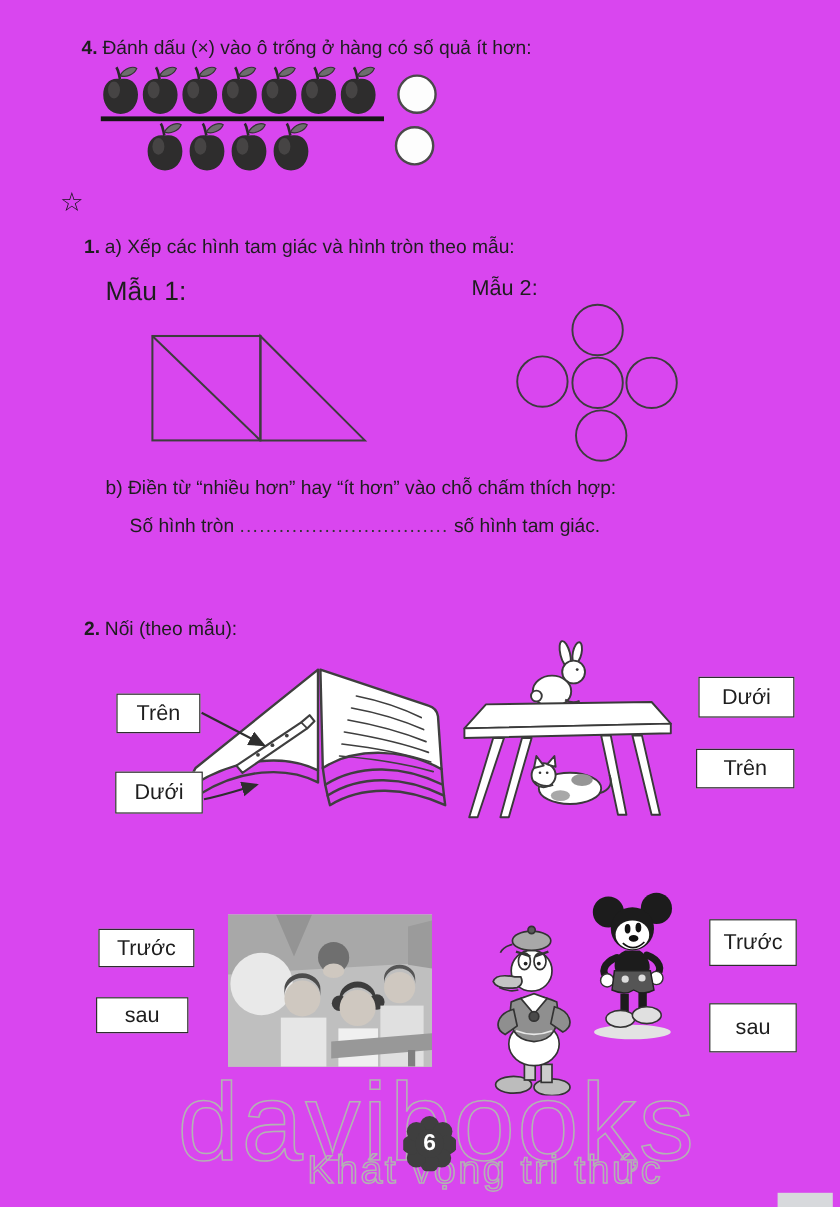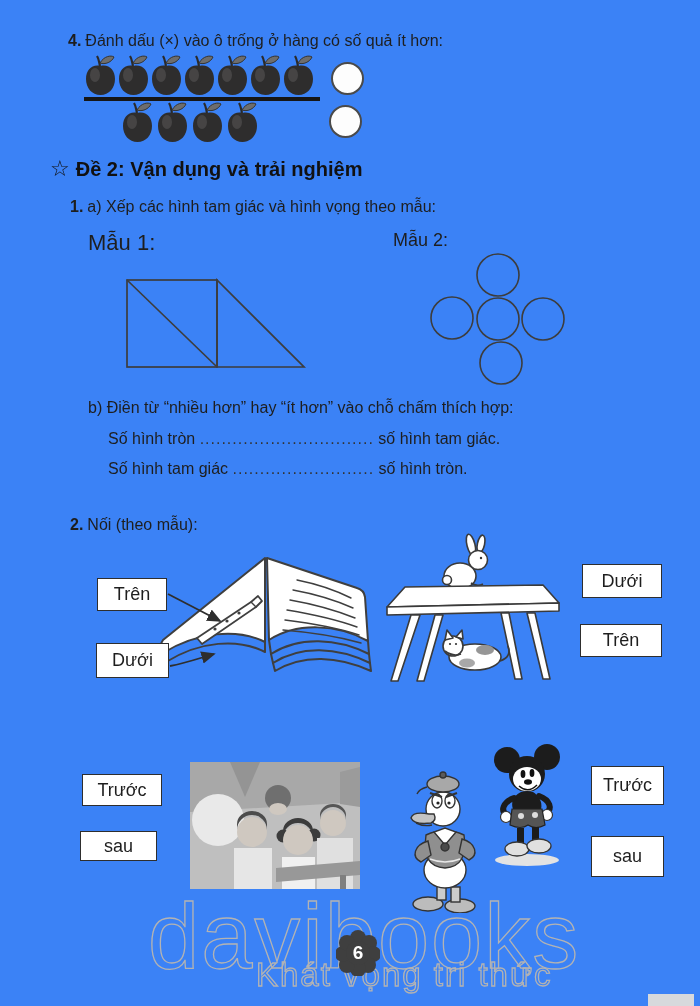--- a/index.html
+++ b/index.html
@@ -1,19 +1,19 @@
 <!DOCTYPE html>
 <html><head>
 <meta charset="utf-8">
 <style>
   * { margin:0; padding:0; box-sizing:border-box; }
   html,body { background:#ffffff; }
   #page {
     position:relative; width:700px; height:1006px; margin:0 auto;
-    background:#3b82f6; overflow:hidden;
+    background:#d946ef; overflow:hidden;
     font-family:"Liberation Sans", sans-serif; color:#222;
   }
   .textline { position:absolute; font-size:16px; color:#1e1e1e; white-space:nowrap; }
   .num { font-weight:bold; margin-right:4px; }
   .heading { position:absolute; left:50px; top:156px; font-size:20px; font-weight:bold; color:#111; display:flex; align-items:center; }
   .heading .star { font-size:22px; margin-right:6px; font-weight:normal; }
   .apple-row { position:absolute; display:flex; gap:0; }
   .answer-circle { position:absolute; width:33px; height:33px; border:2px solid #4a4a4a; border-radius:50%; background:#fdfdfd; }
   .apple-underline { position:absolute; left:84px; top:97px; width:236px; height:4px; background:#161616; }
   .label-box {
@@ -120,25 +120,24 @@
         <path d="M16.5,12 C8,10 2,16 2,25 C2,34 8,41 16.5,41 C25,41 31,34 31,25 C31,16 25,10 16.5,12 Z" fill="#2e2d2d"></path>
         <ellipse cx="11" cy="21" rx="5" ry="7" fill="#4a4949" opacity="0.85"></ellipse>
       </svg>
     </div>
 
   <div class="answer-circle" style="left:331px; top:62px;"></div>
   <div class="answer-circle" style="left:329px; top:105px;"></div>
 
   <div class="heading">
     <span class="star">☆</span>
-    <span>Đề 2: Vận dụng và trải nghiệm</span>
   </div>
 
   <div class="textline" style="left:70px; top:198px;">
-    <span class="num">1.</span><span>a) Xếp các hình tam giác và hình vọng theo mẫu:</span>
+    <span class="num">1.</span><span>a) Xếp các hình tam giác và hình tròn theo mẫu:</span>
   </div>
   <div class="textline" style="left:88px; top:230px; font-size:22px;">Mẫu 1:</div>
   <div class="textline" style="left:393px; top:230px; font-size:18px;">Mẫu 2:</div>
 
   <div class="illus" style="left:118px; top:268px;">
     <svg width="200" height="110" viewBox="0 0 200 110">
       <g fill="none" stroke="#3d3d3d" stroke-width="1.7">
         <rect x="9" y="12" width="90" height="87"></rect>
         <line x1="9" y1="12" x2="99" y2="99"></line>
         <polygon points="99,12 99,99 186,99"></polygon>
@@ -156,25 +155,20 @@
         <circle cx="75" cy="115" r="21"></circle>
       </g>
     </svg>
   </div>
 
   <div class="textline" style="left:88px; top:399px;text-align:right;">b) Điền từ “nhiều hơn” hay “ít hơn” vào chỗ chấm thích hợp:</div>
   <div class="textline" style="left:108px; top:430px;text-align:right;">
     <span>Số hình tròn</span>
     <span class="dots">................................</span>
     <span>số hình tam giác.</span>
-  </div>
-  <div class="textline" style="left:108px; top:460px;">
-    <span>Số hình tam giác</span>
-    <span class="dots">..........................</span>
-    <span>số hình tròn.</span>
   </div>
 
   <div class="textline" style="left:70px; top:516px;">
     <span class="num">2.</span><span>Nối (theo mẫu):</span>
   </div>
 
   <div class="illus" style="left:105px; top:548px;">
     <svg width="290" height="178" viewBox="0 0 290 178">
       <g fill="none" stroke="#3f3f3f" stroke-width="2" stroke-linejoin="round" stroke-linecap="round">
 

